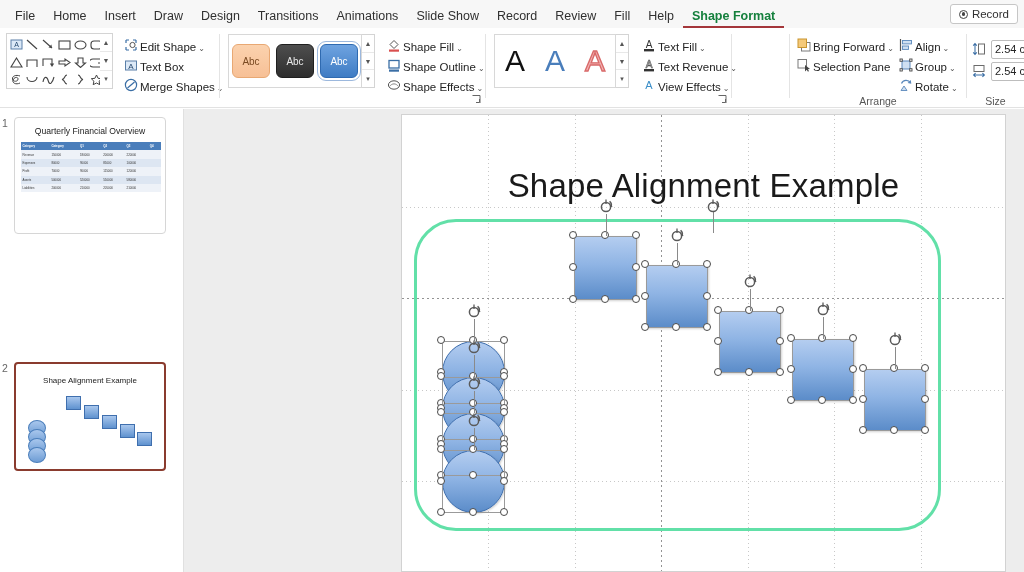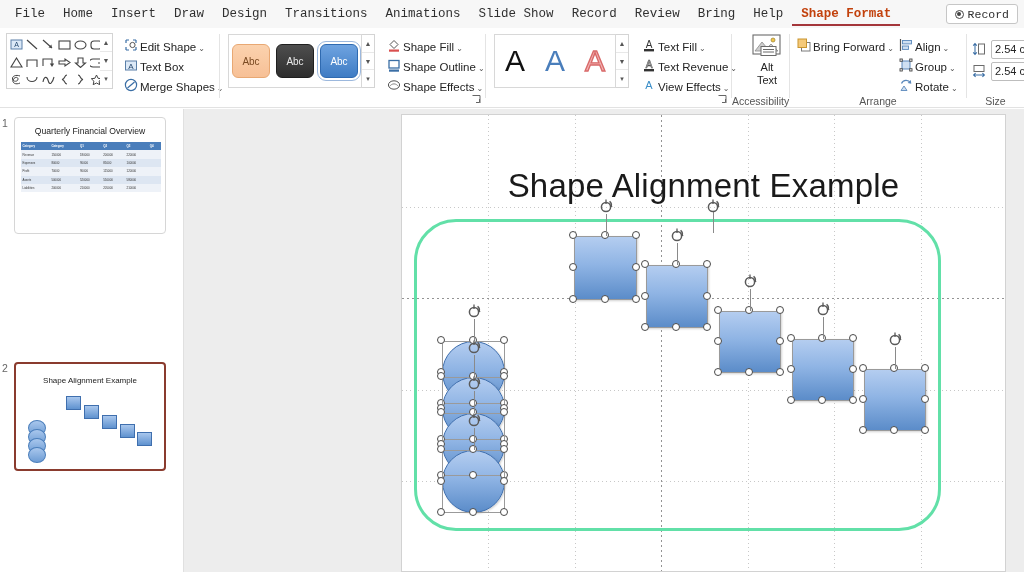--- a/index.html
+++ b/index.html
@@ -9,32 +9,31 @@
     background: #ffffff;
     overflow: hidden;
   }
   #app { position: relative; width: 1024px; height: 572px; }
 
   
   .menubar {
     position: absolute; top: 0; left: 0;
     width: 1024px; height: 28px;
     background: #f7f7f7;
-    display: flex; align-items: center;
+    display: flex; align-items: flex-end;
     padding-left: 6px;
-    font-family: Liberation Mono, monospace;
   }
   .menu-item {
     font-size: 12.5px; color: #303030;
     padding: 4px 9px; border-radius: 3px;
     white-space: nowrap; cursor: default;
     line-height: 16px;
   }
   .menu-item.active {
-    color: #c2410c; font-weight: bold;
+    color: #15803d; font-weight: bold;
     border-bottom: 2.2px solid #a4363a;
     border-radius: 0;
     padding-bottom: 2px;
   }
   .record-btn {
     position: absolute; right: 6px; top: 4px;
     height: 20px;
     border: 1px solid #c6c6c6; border-radius: 3px;
     background: #ffffff;
     display: flex; align-items: center; gap: 4px;
@@ -285,21 +284,21 @@
         <div class="menu-item">File</div>
         <div class="menu-item">Home</div>
         <div class="menu-item">Insert</div>
         <div class="menu-item">Draw</div>
         <div class="menu-item">Design</div>
         <div class="menu-item">Transitions</div>
         <div class="menu-item">Animations</div>
         <div class="menu-item">Slide Show</div>
         <div class="menu-item">Record</div>
         <div class="menu-item">Review</div>
-        <div class="menu-item">Bring</div>
+        <div class="menu-item">Fill</div>
         <div class="menu-item">Help</div>
         <div class="menu-item active">Shape Format</div>
       </div>
     <div class="record-btn">
       <span class="rec-dot"></span>
       <span>Record</span>
     </div>
   </div>
 
   <div class="ribbon">
@@ -548,49 +547,42 @@
       </div>
       <div class="dlg-launch">
         <svg width="9" height="9">
             <path d="M0.5 0.5 L8 0.5 L8 8" fill="none" stroke="#666" stroke-width="1"></path>
             <path d="M7.5 7.5 L4 7.5 M7.5 7.5 L7.5 4" stroke="#666" stroke-width="1"></path>
           </svg>
       </div>
     </div>
     <div class="rsep" style="left:731px"></div>
 
-    <div class="rgroup" style="left:732px;width:57px">
-      <div class="alttext-btn">
-        <span>
-          <svg width="30" height="24">
-              <rect x="1" y="1" width="27" height="19" fill="#fff" stroke="#6b6b6b" stroke-width="1.1"></rect>
-              <path d="M3 17 L10 8 L15 14 L19 10 L26 17 Z" fill="#cfcfcf" stroke="#8a8a8a" stroke-width=".8"></path>
-              <circle cx="21" cy="6" r="2" fill="#f0c64a" stroke="#9a8030" stroke-width=".7"></circle>
-              <rect x="9" y="12.5" width="15" height="9" fill="#fff" stroke="#6b6b6b" stroke-width="1"></rect>
-              <path d="M11 15.5 H22 M11 18 H22" stroke="#6b6b6b" stroke-width="1"></path>
-            </svg>
-        </span>
-        <span>Alt</span>
-        <span>Text</span>
-      </div>
-      <div class="rgroup-label">Accessibility</div>
-    </div>
     <div class="rsep" style="left:789px"></div>
 
     <div class="rgroup" style="left:790px;width:176px">
       <div style="position:absolute;left:3px;top:5px;">
         <div class="cmd-row">
           <span class="cmd-ico">
             <svg width="14" height="14">
                 <rect x="4.5" y="4.5" width="8.5" height="8.5" fill="#fff" stroke="#7a7a7a" stroke-width="1"></rect>
                 <rect x="1" y="1" width="8.5" height="8.5" fill="#f4c97a" stroke="#c9952f" stroke-width="1"></rect>
               </svg>
           </span>
           <span>Bring Forward</span>
           <span class="caret">⌄</span>
+        </div>
+        <div class="cmd-row">
+          <span class="cmd-ico">
+            <svg width="14" height="14">
+                <rect x="1" y="1.5" width="8.5" height="8.5" fill="#fff" stroke="#7a7a7a" stroke-width="1"></rect>
+                <path d="M8 7 L8 13.5 L9.7 11.8 L11 13.8 L12 13 L10.8 11.2 L13 11 Z" fill="#444"></path>
+              </svg>
+          </span>
+          <span>Selection Pane</span>
         </div>
       </div>
       <div style="position:absolute;left:105px;top:5px;">
         <div class="cmd-row">
           <span class="cmd-ico">
             <svg width="14" height="14">
                 <path d="M1.5 1 L1.5 13" stroke="#555" stroke-width="1.2"></path>
                 <rect x="3.5" y="2.5" width="9" height="3.4" fill="#cfe0f2" stroke="#5a88bb" stroke-width=".9"></rect>
                 <rect x="3.5" y="8" width="6" height="3.4" fill="#cfe0f2" stroke="#5a88bb" stroke-width=".9"></rect>
               </svg>

